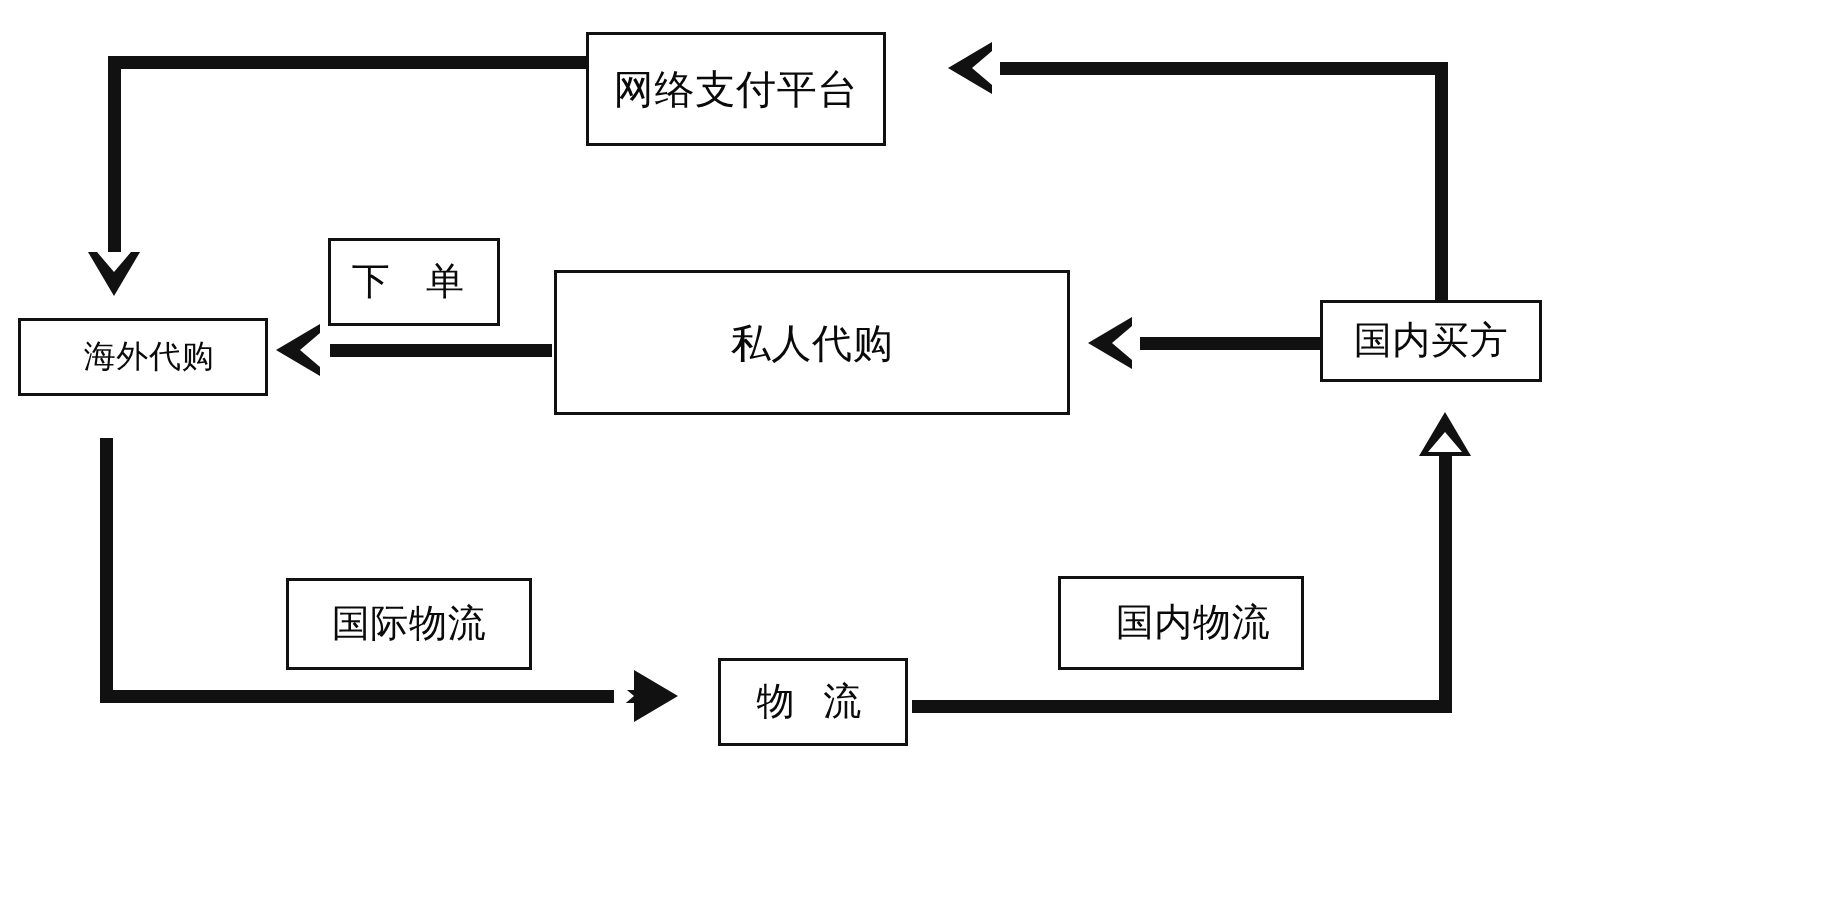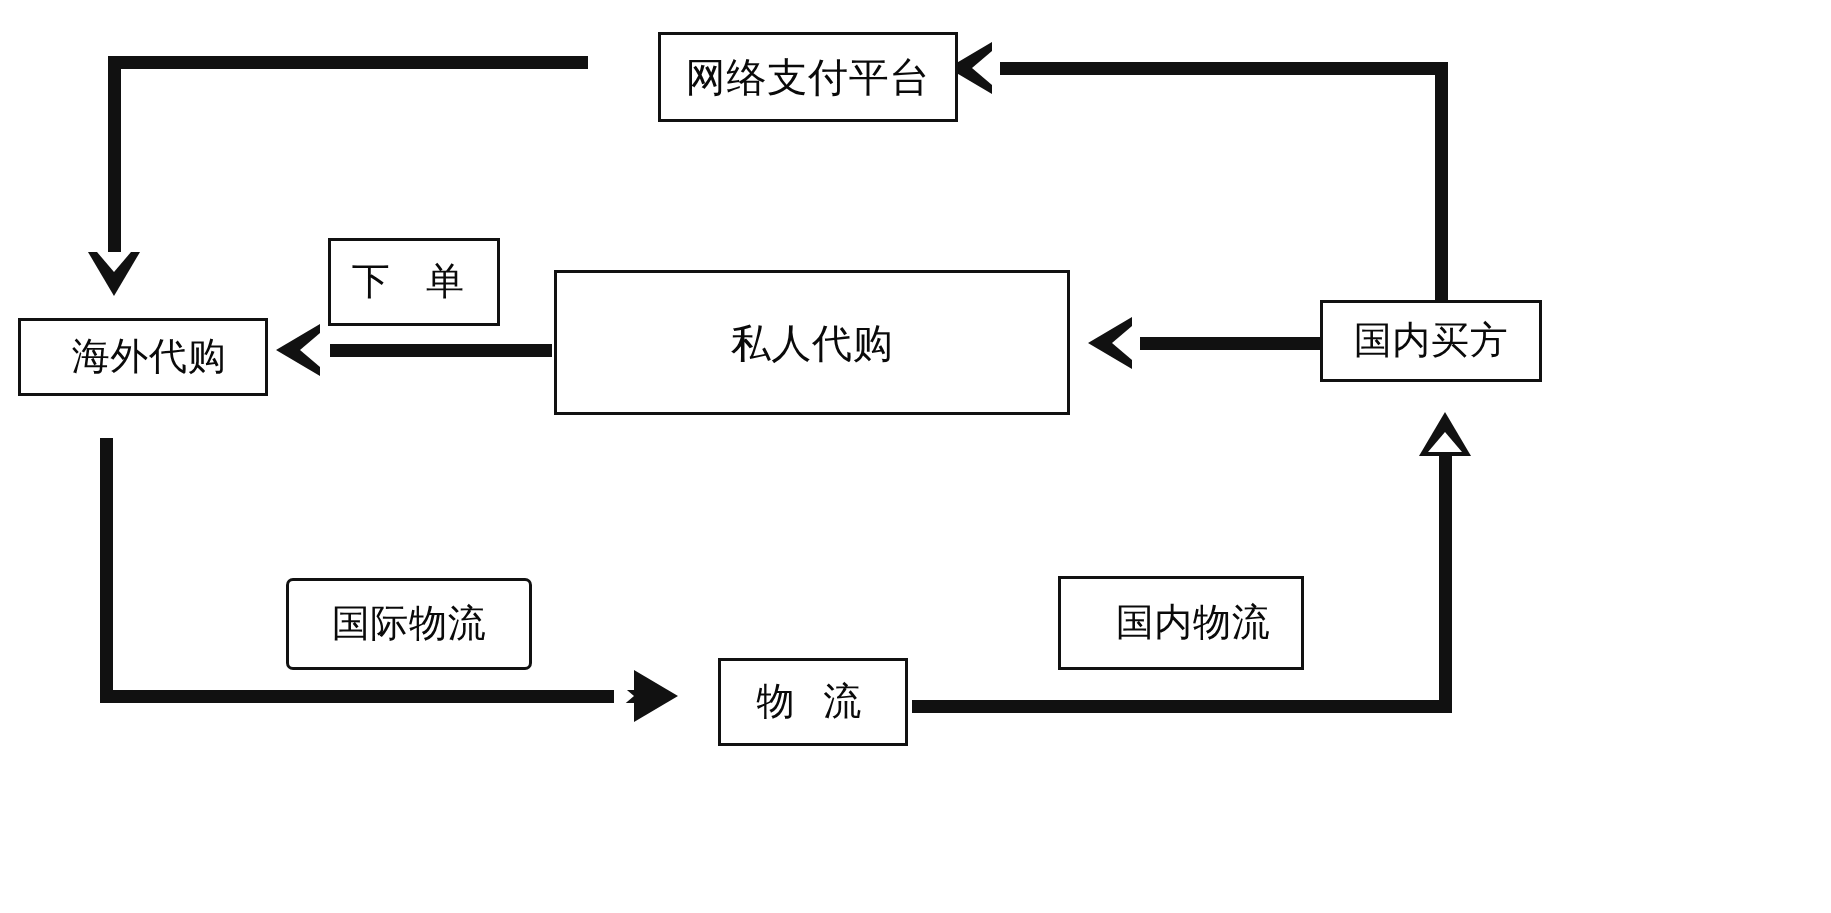--- a/index.html
+++ b/index.html
@@ -35,39 +35,39 @@
     font-size:40px;
     font-weight:500;
     color:#0a0a0a;
     white-space:nowrap;
   }
   
   .label-box{ border-width:3px; }
   .label-box .cap{ font-size:38px; }
 
   
-  #node-payment   { left:658px;  top:32px;   width:300px; height:90px;  }
+  #node-payment   { left:586px;  top:32px;   width:300px; height:114px;  }
   #node-payment .cap{ font-size:40px; letter-spacing:0.02em;}
 
   #node-overseas  { left:18px;   top:318px;  width:250px; height:78px;  }
-  #node-overseas .cap{ font-size:38px;margin-left:12px; }
+  #node-overseas .cap{ font-size:32px;margin-left:12px; }
 
   #node-private   { left:554px;  top:270px;  width:516px; height:145px; }
   #node-private .cap{ font-size:40px; }
 
   #node-domestic  { left:1320px; top:300px;  width:222px; height:82px;  }
   #node-domestic .cap{ font-size:38px; }
 
   #node-logistics { left:718px;  top:658px;  width:190px; height:88px;  }
   #node-logistics .cap{ font-size:38px; letter-spacing:0.22em; }
 
   #label-order    { left:328px;  top:238px;  width:172px; height:88px;  }
   #label-order .cap{ letter-spacing:0.32em; }
 
-  #label-intl     { left:286px;  top:578px;  width:246px; height:92px;border-radius:7px;  }
+  #label-intl     { left:286px;  top:578px;  width:246px; height:92px;  }
   #label-dom      { left:1058px; top:576px;  width:246px; height:94px;padding-left:24px;  }
 
   
   .line{ position:absolute; background:#111; z-index:2; }
   .h{ height:13px; }
   .v{ width:13px; }
 
   .arrow{ position:absolute; width:0; height:0; z-index:3; }
   
   .arrow-left{

